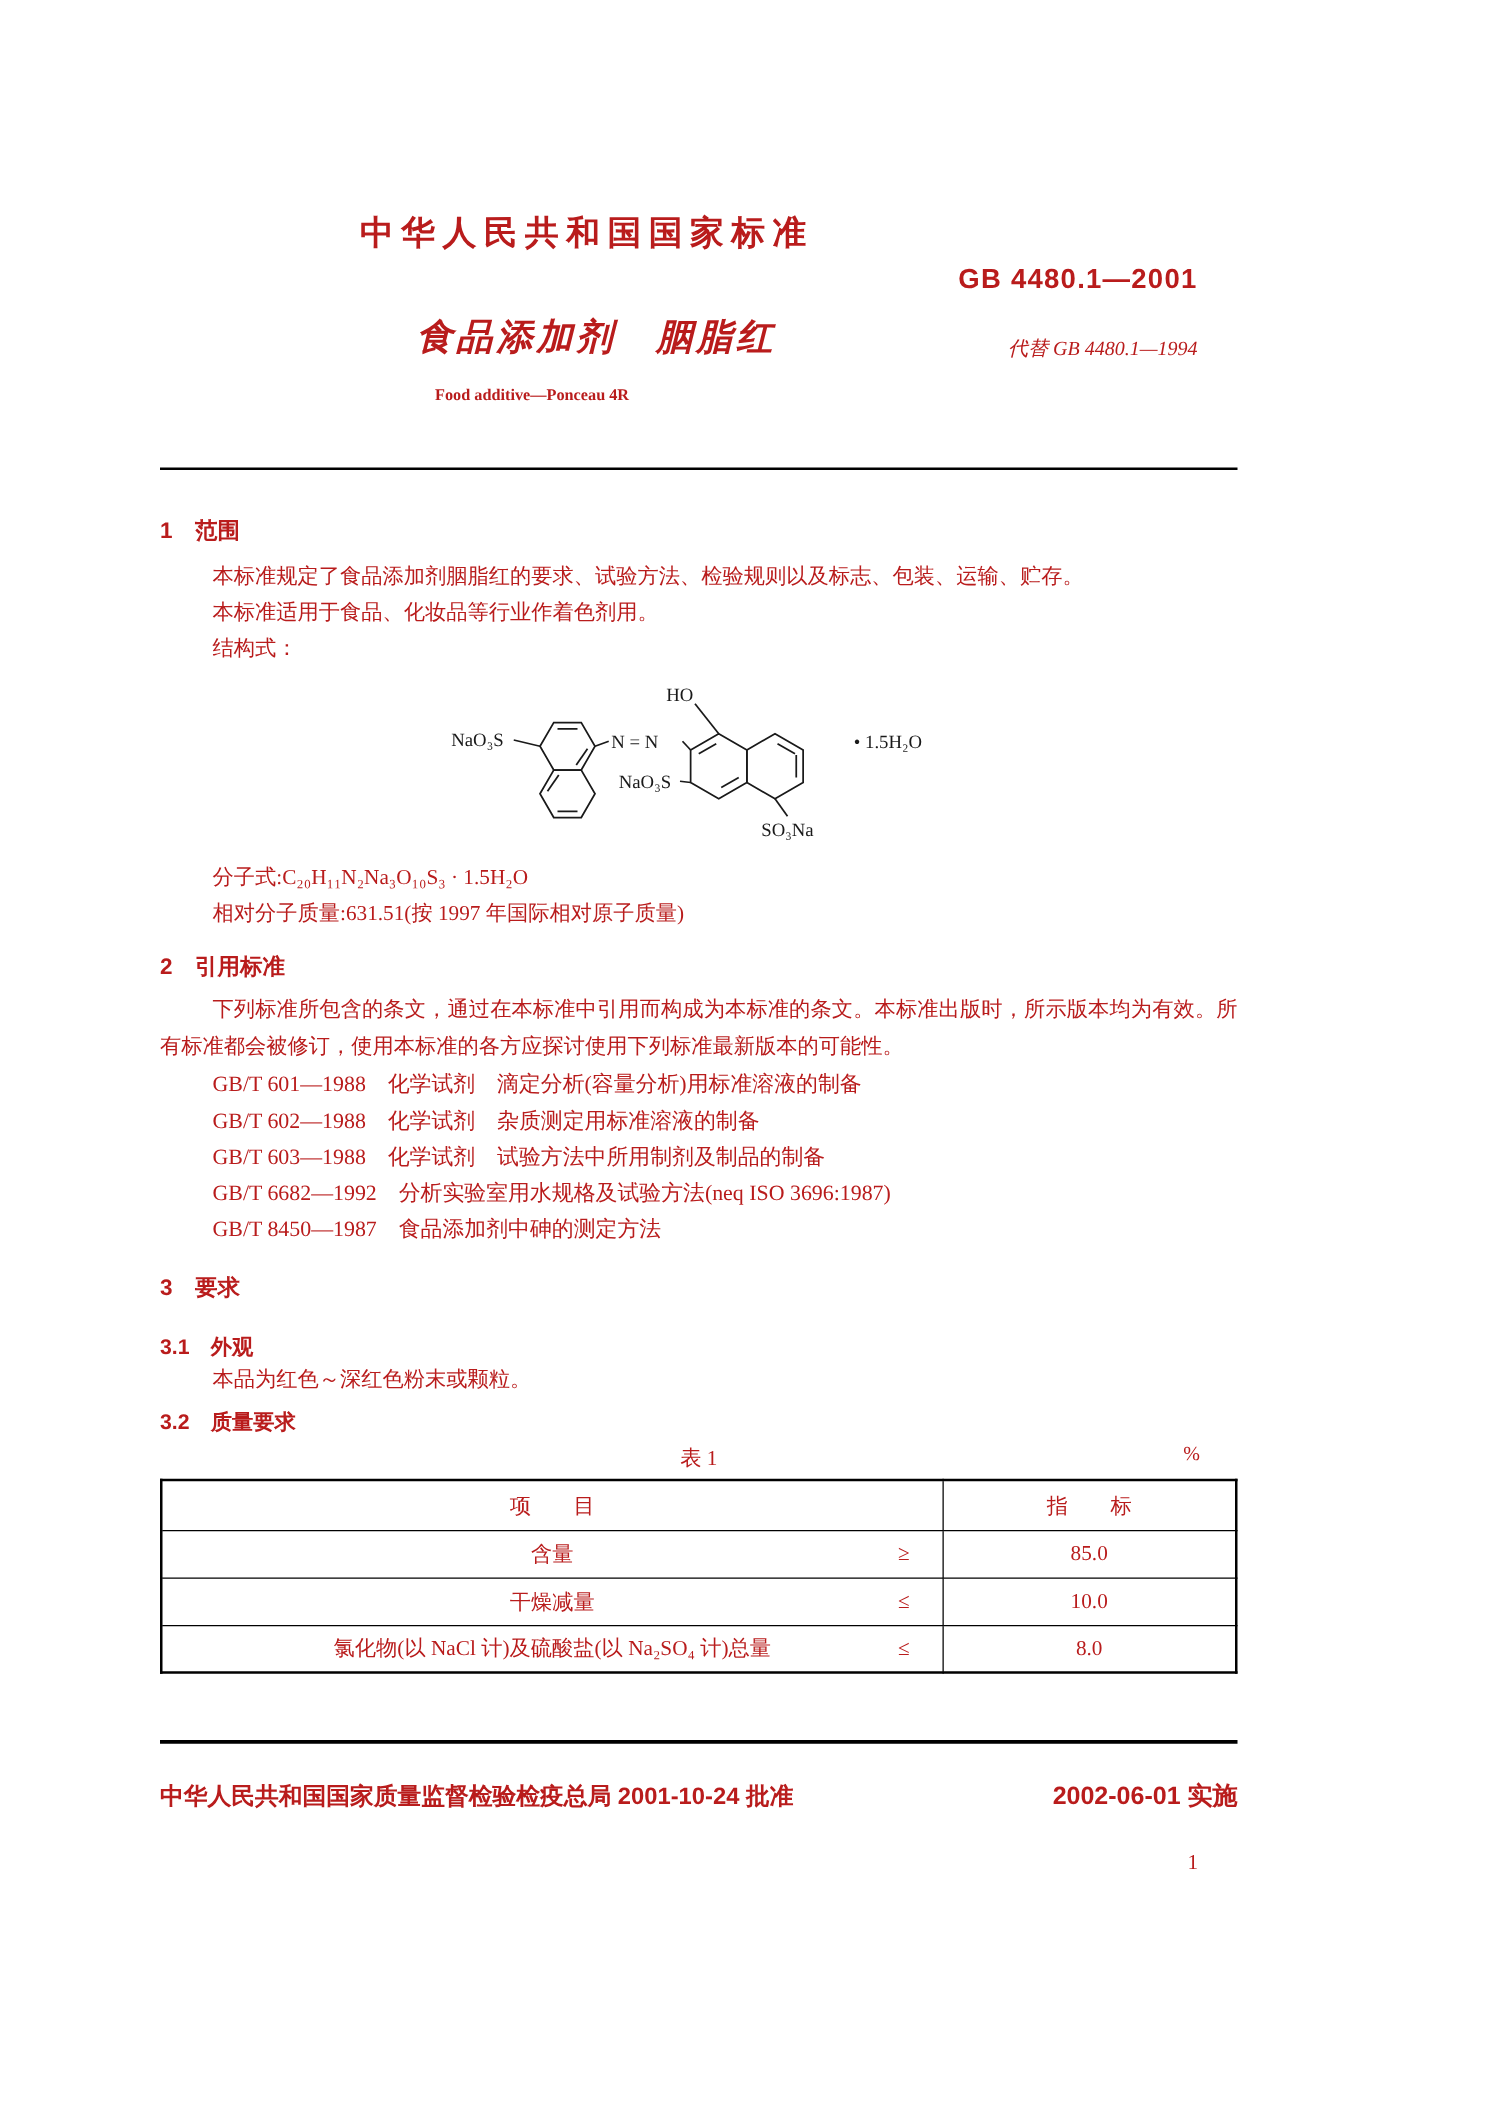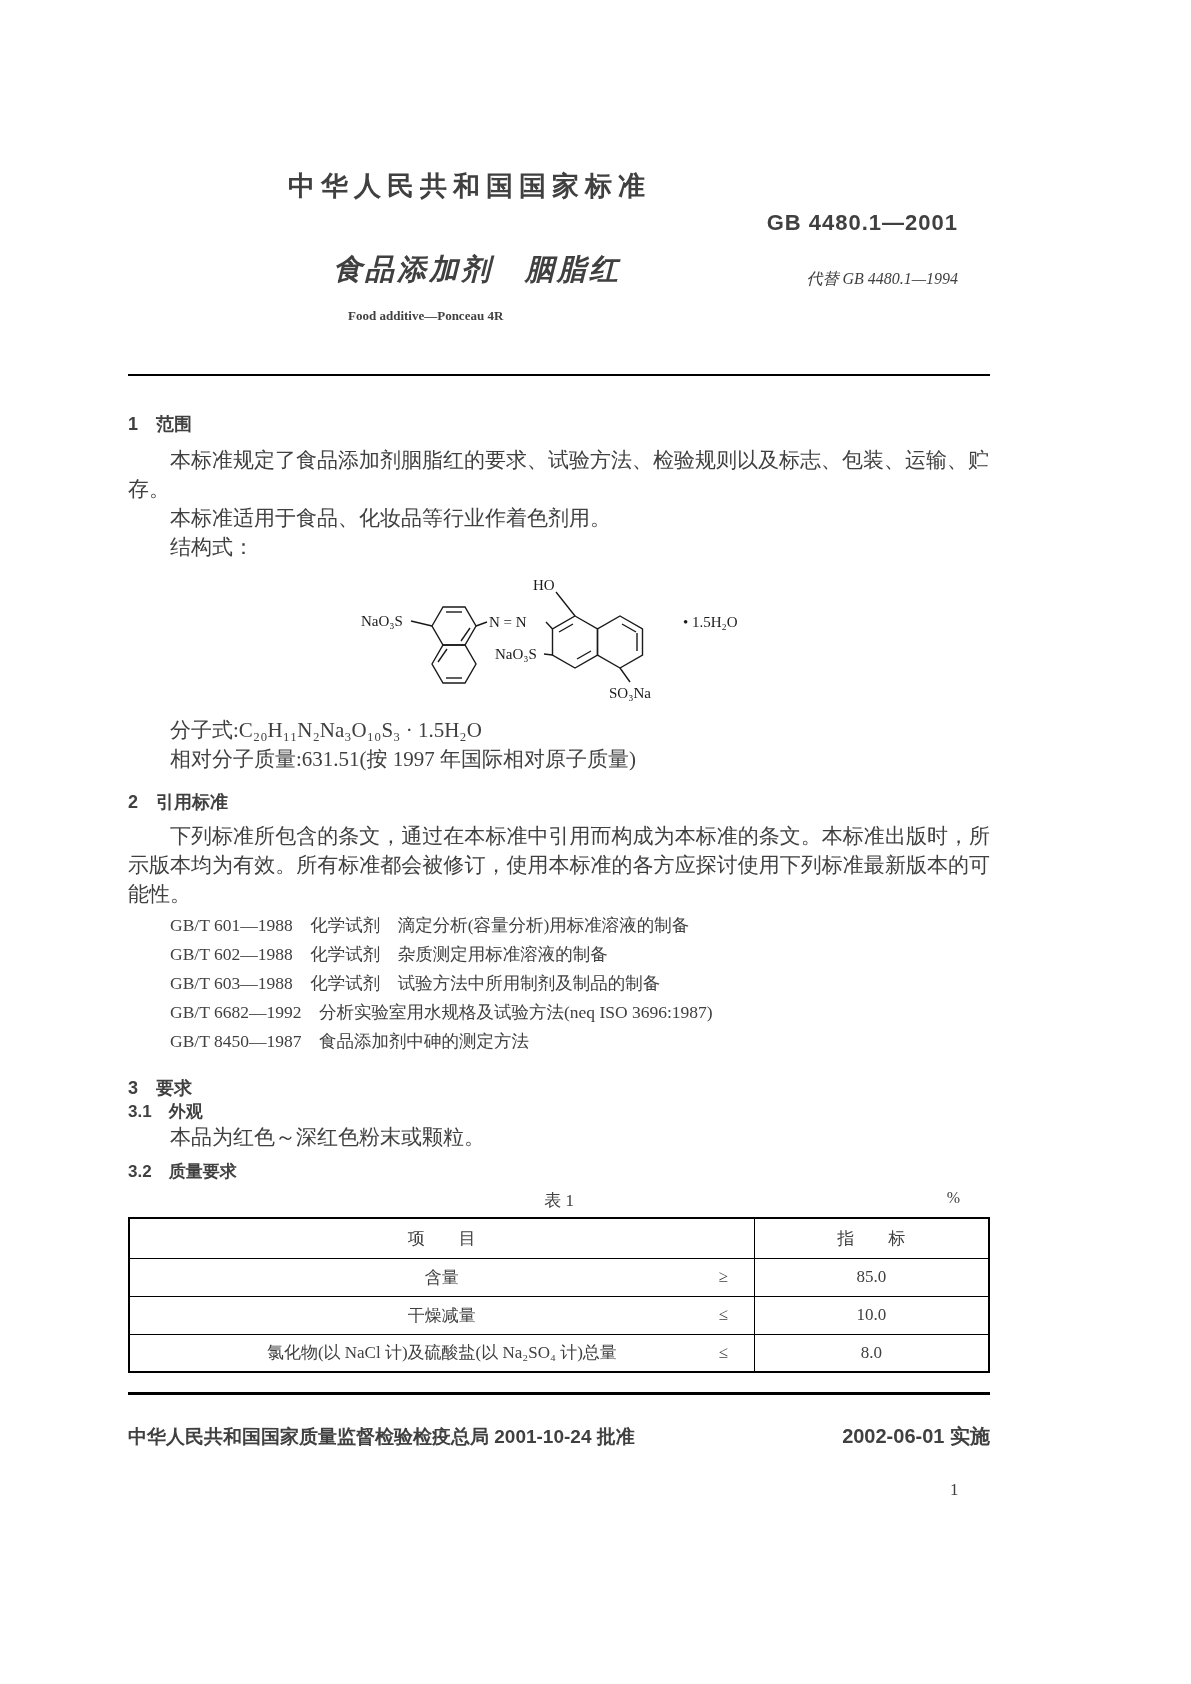--- a/index.html
+++ b/index.html
@@ -1,19 +1,19 @@
 <!DOCTYPE html>
 <html><head>
 <meta charset="utf-8">
 <style>
   * { margin:0; padding:0; box-sizing:border-box; }
   html,body { background:#ffffff; }
   .page {
     position:relative; width:1191px; height:1684px; background:#ffffff;
-    overflow:hidden; color:#404040;
+    overflow:hidden; color:#b91c1c;
     font-family:"Liberation Serif","DejaVu Serif",serif;
   }
   .content { position:absolute; left:128px; top:0; width:862px; }
 
   
   .std-name {
     margin-top:168px; margin-left:160px;
     font-family:"Liberation Sans","DejaVu Sans",sans-serif;
     font-size:27px; font-weight:bold; letter-spacing:6px;
   }
@@ -34,26 +34,26 @@
 
   
   .sec-heading {
     margin-top:36px;
     font-family:"Liberation Sans","DejaVu Sans",sans-serif;
     font-size:18px; font-weight:bold;
   }
   .sec-heading.s2 { margin-top:16px; }
   .sec-heading.s3 { margin-top:20px; }
   .sub-heading {
-    margin-top:0;
+    margin-top:24px;
     font-family:"Liberation Sans","DejaVu Sans",sans-serif;
     font-size:17px; font-weight:bold;
   }
   .sub-heading.s32 { margin-top:8px; }
-  .para { font-size:21px; line-height:29px; text-indent:42px;font-family:Liberation Serif, serif; }
+  .para { font-size:17px; line-height:29px; text-indent:42px;font-family:Liberation Serif, serif; }
   .para.first { margin-top:10px; }
   .para.justify { margin-top:8px; text-align:justify; }
   .ref-list { margin-top:2px; margin-left:42px; }
   .ref-item { font-size:17.5px; line-height:29px; }
 
   
   .structure-wrap { margin-top:2px; margin-left:225px; height:150px; }
 
   
   .caption-row { position:relative; margin-top:6px; height:24px; }

